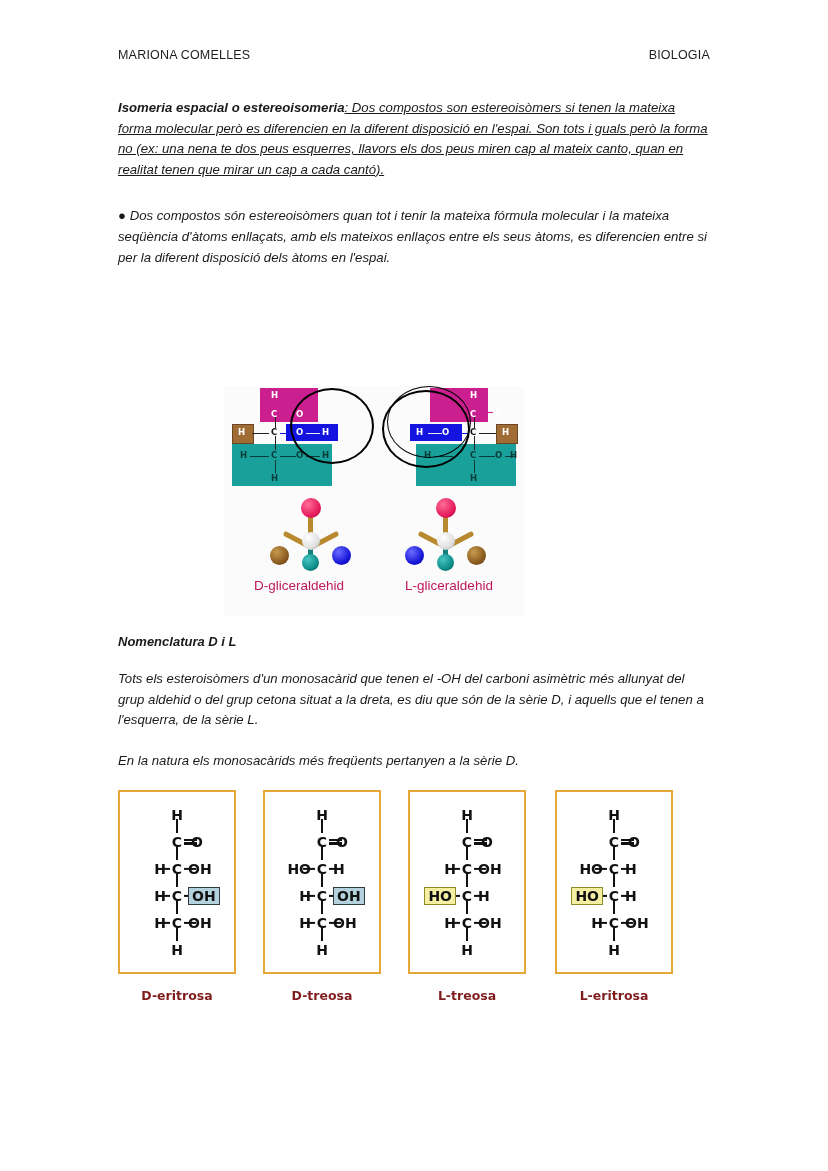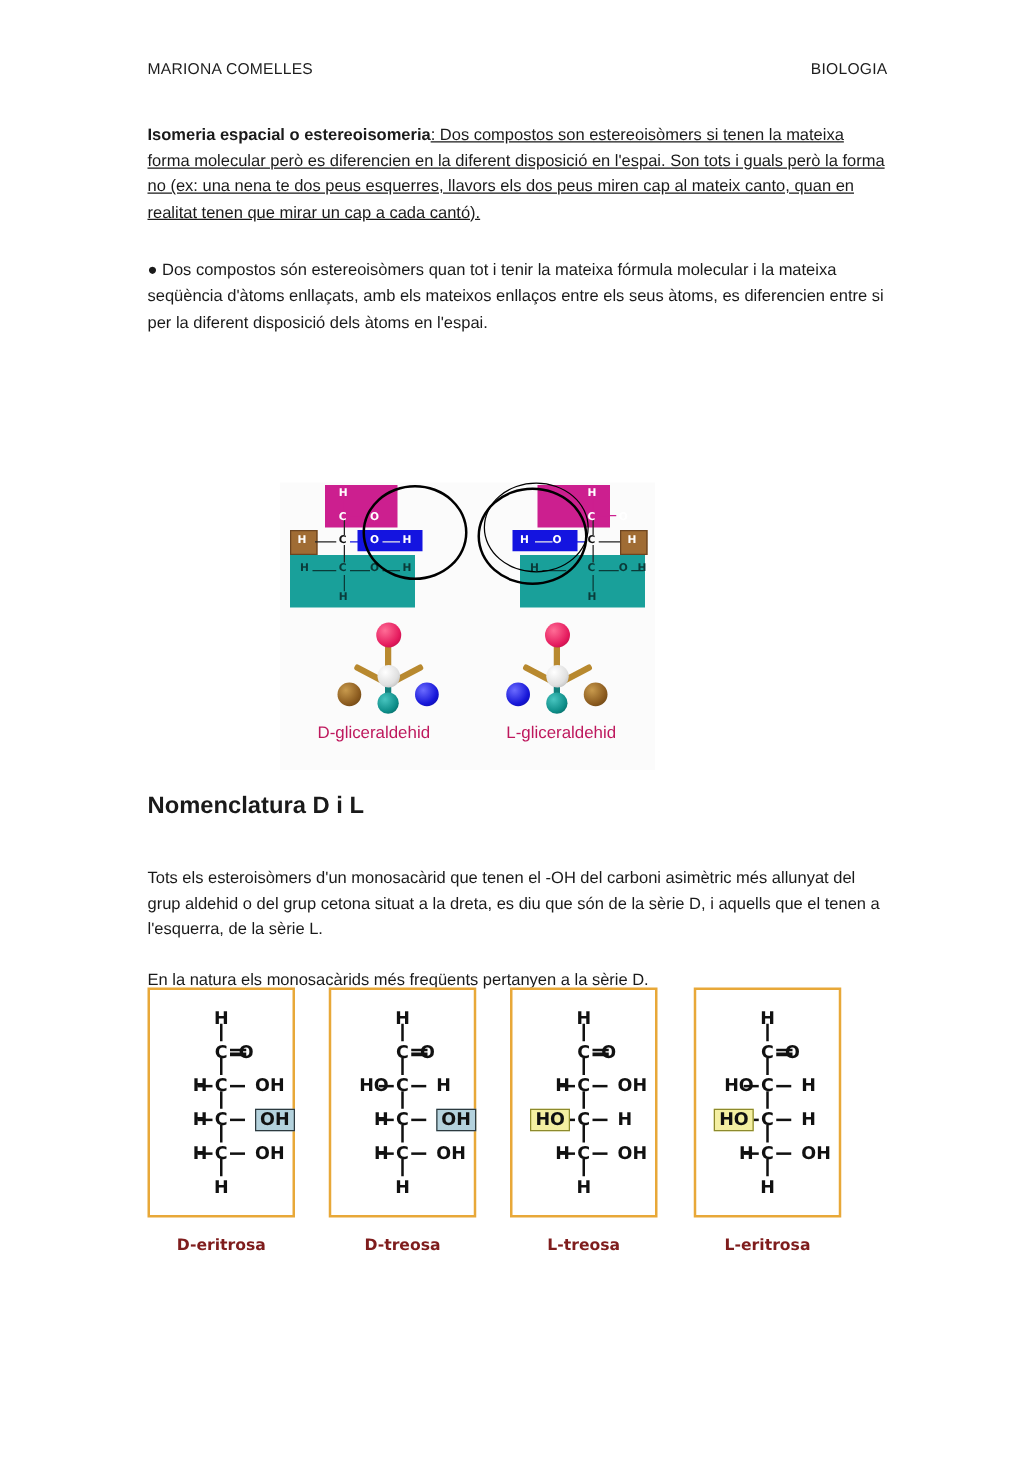--- a/index.html
+++ b/index.html
@@ -45,40 +45,42 @@
     font-size: 13.2px;
     font-weight: bold;
     text-decoration: underline;
     margin: 0 0 21px 0;
     letter-spacing: -0.05px;
   }
   .para {
     font-size: 13.2px;
     line-height: 20.6px;
     margin: 0 0 16px 0;
+    font-style: italic;
   }
   .para-underline {
     margin-bottom: 26px;
   }
   .para-underline .lead {
     font-weight: bold;
   }
   .para-underline .ul-run {
     text-decoration: underline;
   }
   .para-red {
     color: #e0302c;
     margin-top: 40px;
     margin-bottom: 26px;
   }
   .para-bullet { margin-bottom: 4px; }
   .subheading {
-    font-size: 19px;
+    font-size: 13px;
     font-weight: bold;
-    margin: 0 0 36px 0;
+    margin: 0 0 20px 0;
+    font-style: italic;
   }
   .para-tight { margin-bottom: 20px; }
 
   
   .fig1 {
     position: absolute;
     left: 224px;
     top: 386px;
     width: 300px;
     height: 230px;
@@ -204,21 +206,21 @@
     font-weight: bold;
     color: #111;
   }
   .cell {
     position: absolute;
     white-space: nowrap;
     line-height: 1;
   }
   .c-center { left: 50%; transform: translateX(-50%); }
   .c-left   { right: 50%; margin-right: 11px; transform: translateX(0); }
-  .c-right  { left: 50%;  margin-left: 27px; }
+  .c-right  { left: 50%;  margin-left: 11px; }
   .dash {
     position: absolute;
     top: 50%;
     height: 2.2px;
     background: #111;
     transform: translateY(-50%);
   }
   .dash.l { right: 50%; margin-right: 7px; width: 12px; }
   .dash.r { left: 50%;  margin-left: 7px;  width: 12px; }
   .vbond {

